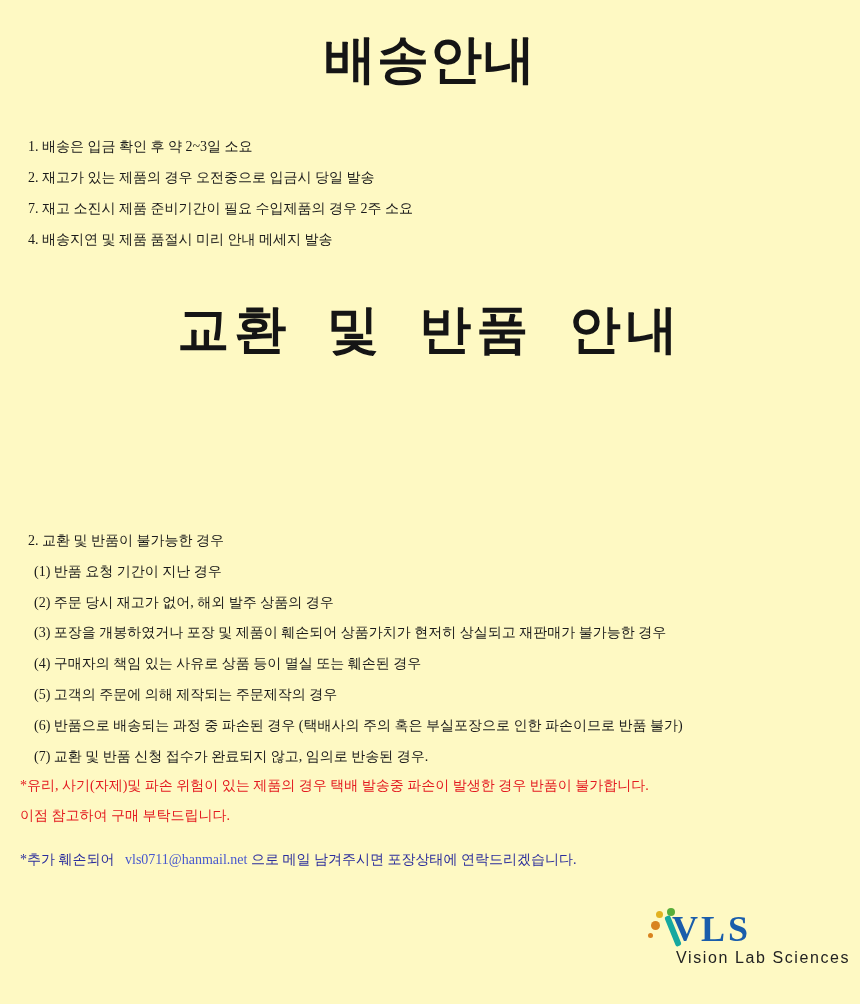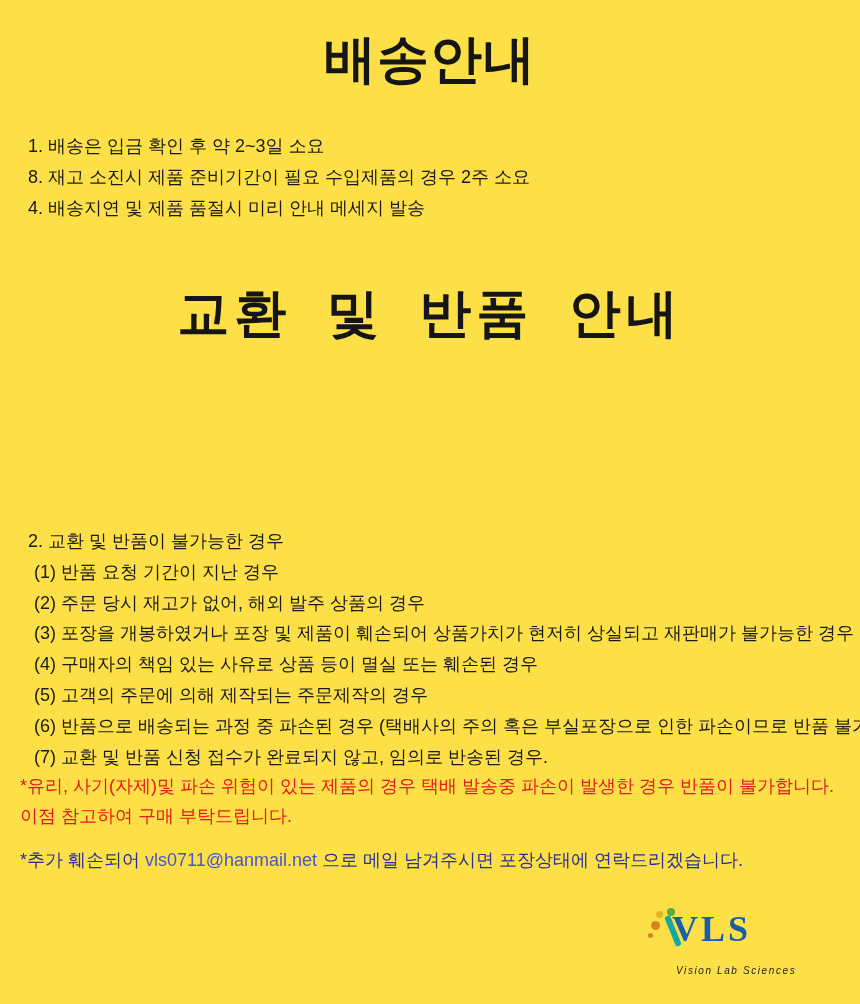--- a/index.html
+++ b/index.html
@@ -1,45 +1,45 @@
 <!DOCTYPE html>
 <html><head>
 <meta charset="utf-8">
 <style>
   html, body { margin: 0; padding: 0; background: #ffffff; }
   body { font-family: "Liberation Sans", "DejaVu Sans", sans-serif; color: #1a1a1a; }
   .page {
     position: relative;
     width: 860px;
     height: 1004px;
-    background: #fde047;
+    background: #fef9c3;
     overflow: hidden;
   }
   .big-title {
     position: absolute;
     left: 0; right: 0;
     text-align: center;
     font-size: 52px;
     font-weight: 900;
     color: #151515;
     letter-spacing: 1px;
     line-height: 1.15;
   }
   #shipping-title { top: 30px; }
-  #returns-title  { top: 284px; letter-spacing: 5px; word-spacing: 16px; }
+  #returns-title  { top: 300px; letter-spacing: 5px; word-spacing: 16px; }
 
-  .text-block { position: absolute; left: 28px; font-size: 18px; line-height: 31px; color: #1a1a1a; white-space: nowrap; }
+  .text-block { position: absolute; left: 28px; font-size: 14px; line-height: 31px; color: #1a1a1a; white-space: nowrap; font-family: Liberation Serif, serif; }
   #shipping-list { top: 131px; }
   #return-possible   { top: 402px; line-height: 31.5px; }
   #return-impossible { top: 526px; line-height: 30.8px; }
   .sub-item { padding-left: 6px; }
 
   #warning-note { top: 771px; left: 20px; line-height: 30px; color: #e3191f; }
   #contact-note { top: 845px; left: 20px; line-height: 30px; color: #2a2d9c; }
-  #contact-note .email { color: #4758ce; text-decoration: none; cursor: pointer; }
+  #contact-note .email { color: #4758ce; text-decoration: none; cursor: pointer; margin-left: 7px; }
 
   .logo {
     position: absolute;
     top: 903px;
     right: 24px;
     width: 186px;
     height: 72px;
   }
   .logo-dots { position: absolute; left: 0; top: 4px; width: 30px; height: 40px; }
   .dot { position: absolute; border-radius: 50%; }
@@ -60,38 +60,38 @@
   .logo-v-accent {
     position: absolute;
     left: 20px; top: 12px;
     width: 6px; height: 32px;
     background: #16a8a0;
     transform: rotate(-22deg);
     border-radius: 2px;
   }
   .logo-tagline {
     position: absolute;
-    left: 26px; top: 62px;
-    font-size: 10px;
+    left: 26px; top: 46px;
+    font-size: 16px;
     letter-spacing: 1.6px;
     color: #222222;
     white-space: nowrap;
-    font-style: italic;
   }
 </style>
 </head>
 <body>
 
 <div class="page">
 
   <div id="shipping-title" class="big-title">배송안내</div>
 
   <div id="shipping-list" class="text-block">
     <div>1. 배송은 입금 확인 후 약 2~3일 소요</div>
-    <div>8. 재고 소진시 제품 준비기간이 필요 수입제품의 경우 2주 소요</div>
+    <div>2. 재고가 있는 제품의 경우 오전중으로 입금시 당일 발송</div>
+    <div>7. 재고 소진시 제품 준비기간이 필요 수입제품의 경우 2주 소요</div>
     <div>4. 배송지연 및 제품 품절시 미리 안내 메세지 발송</div>
   </div>
 
   <div id="returns-title" class="big-title">교환 및 반품 안내</div>
 
 
   <div id="return-impossible" class="text-block">
     <div>2. 교환 및 반품이 불가능한 경우</div>
     <div class="sub-item">(1) 반품 요청 기간이 지난 경우</div>
     <div class="sub-item">(2) 주문 당시 재고가 없어, 해외 발주 상품의 경우</div>

